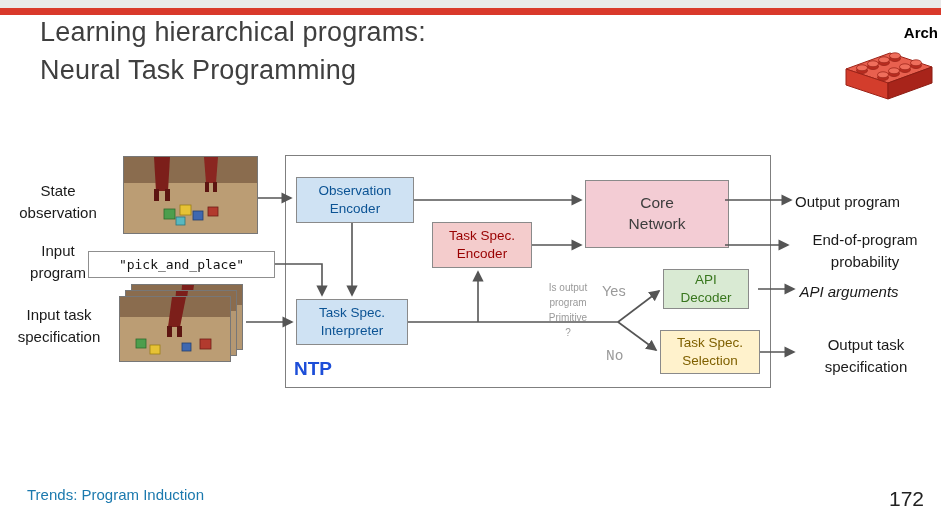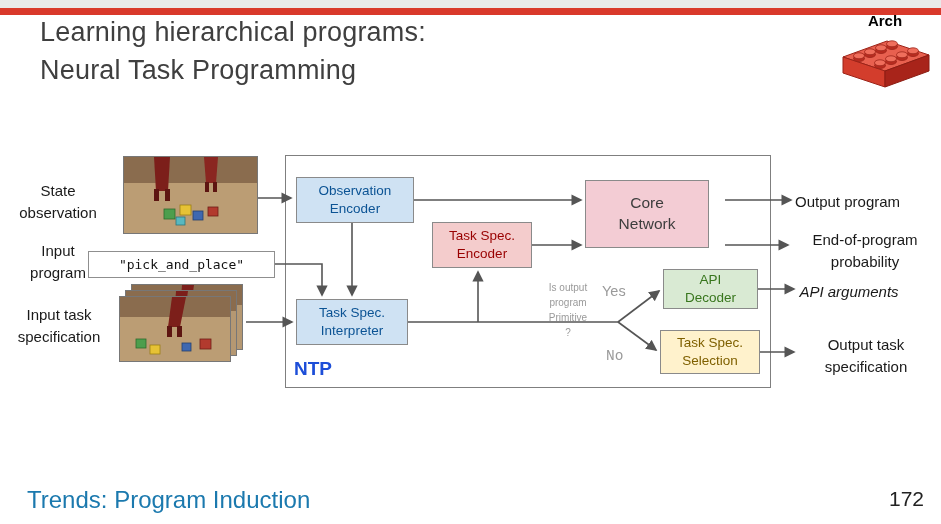--- a/index.html
+++ b/index.html
@@ -10,21 +10,21 @@
   .bar { position:absolute; left:0; width:941px; height:7px; background:#d9392b; }
   .bar.top { top:0; }
   .bar.bottom { bottom:0; }
 
   .title {
     position:absolute; left:40px; top:6px; width:560px; margin:0;
     font-size:27px; font-weight:400; line-height:1.4; color:#3f3f3f;
     white-space:pre-line; letter-spacing:0.2px;
   }
 
-  .corner { position:absolute; left:832px; top:4px; width:106px; text-align:center; }
+  .corner { position:absolute; left:832px; top:16px; width:106px; text-align:right; }
   .corner-label { font-size:15px; font-weight:bold; color:#000; margin-bottom:2px; }
 
   
   .in-label, .out-label {
     position:absolute; font-size:15px; color:#1a1a1a; text-align:center;
     white-space:pre-line; line-height:1.45;
   }
 
   .prog-box {
     position:absolute; left:88px; top:243px; width:187px; height:27px;
@@ -59,21 +59,21 @@
   .decision-q { left:531px; top:272px; width:74px; font-size:10px; line-height:1.5; text-align:center; }
   .decision-yes { left:602px; top:275px; font-size:14.5px; }
   .decision-no  { left:606px; top:340px; font-size:14.5px;font-family:Liberation Mono, monospace; }
 
   .arrows { position:absolute; left:0; top:0; pointer-events:none; }
 
   .footnote {
     position:absolute; left:18px; top:431px; font-size:15px; font-style:italic; color:#1a1a1a;
   }
   .footnote .fn-num { display:inline-block; width:34px; }
-  .footer-left { position:absolute; left:27px; top:478px; font-size:24px; color:#1b79ae; }
+  .footer-left { position:absolute; left:27px; top:478px; font-size:15px; color:#1b79ae; }
   .page-number { position:absolute; left:889px; top:479px; font-size:21px; color:#222; }
 </style>
 </head>
 <body>
 
 <div class="slide">
 
   <div class="bar top"></div>
   <div class="bar bottom"></div>
 
@@ -170,23 +170,23 @@
 
   <div class="ntp-box"></div>
   <div class="ntp-label">NTP</div>
 
   <div class="node blue" style="left:296px; top:169px; width:118px; height:46px;">Observation
 Encoder</div>
   <div class="node pink" style="left:432px; top:214px; width:100px; height:46px;">Task Spec.
 Encoder</div>
   <div class="node blue" style="left:296px; top:291px; width:112px; height:46px;">Task Spec.
 Interpreter</div>
-  <div class="node core" style="left:585px; top:172px; width:124px; height:68px;">Core
+  <div class="node core" style="left:585px; top:172px; width:144px; height:68px;">Core
 Network</div>
-  <div class="node green" style="left:663px; top:261px; width:95px; height:40px;">API
+  <div class="node green" style="left:663px; top:261px; width:86px; height:40px;">API
 Decoder</div>
   <div class="node yellow" style="left:660px; top:322px; width:100px; height:44px;">Task Spec.
 Selection</div>
 
   <div class="gray-text decision-q">Is output
 program
 Primitive
 ?</div>
   <div class="gray-text decision-yes">Yes</div>
   <div class="gray-text decision-no">No</div>

